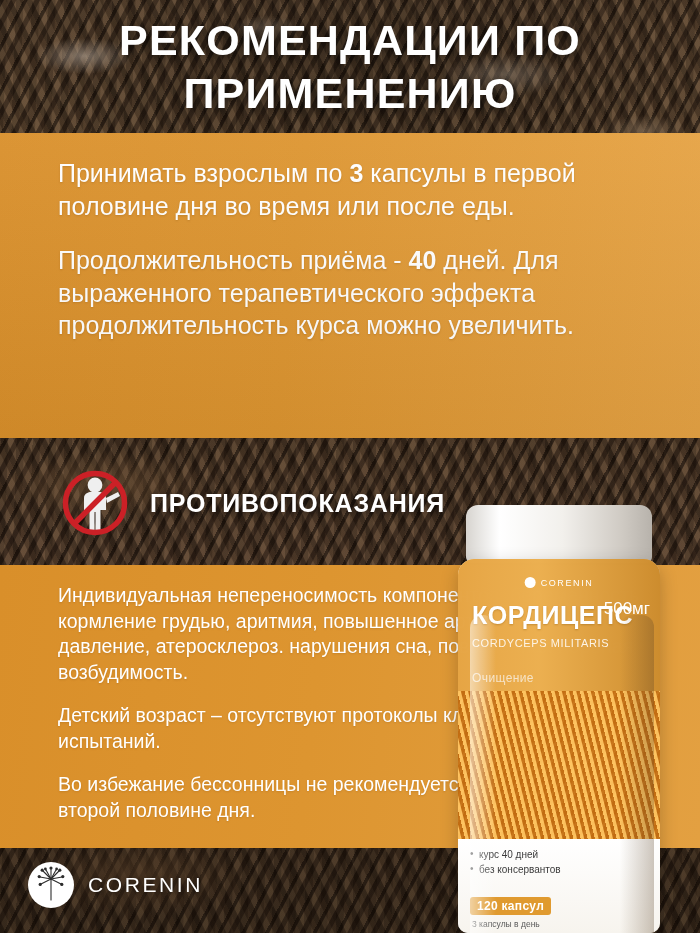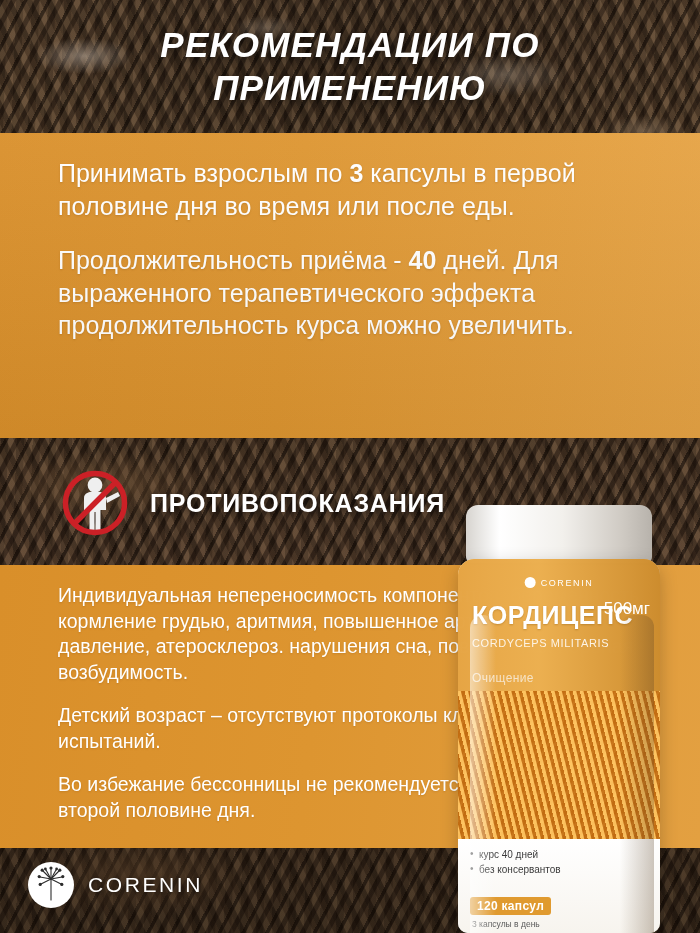--- a/index.html
+++ b/index.html
@@ -58,26 +58,25 @@
     width: 700px;
     height: 133px;
     display: flex;
     align-items: center;
     justify-content: center;
   }
   .title-text {
     width: 560px;
     text-align: center;
     color: #ffffff;
-    font-size: 35px;
+    font-size: 43px;
     line-height: 1.22;
     font-weight: bold;
     letter-spacing: 1.2px;
     text-shadow: 0 2px 10px rgba(0,0,0,0.55);
-    font-style: italic;
   }
 
   .panel-orange-1 {
     position: absolute;
     left: 0; top: 133px;
     width: 700px;
     height: 305px;
     background: linear-gradient(96deg, #d98f2a 0%, #dd9530 42%, #e6a344 100%);
   }
   .panel-orange-1::after {

